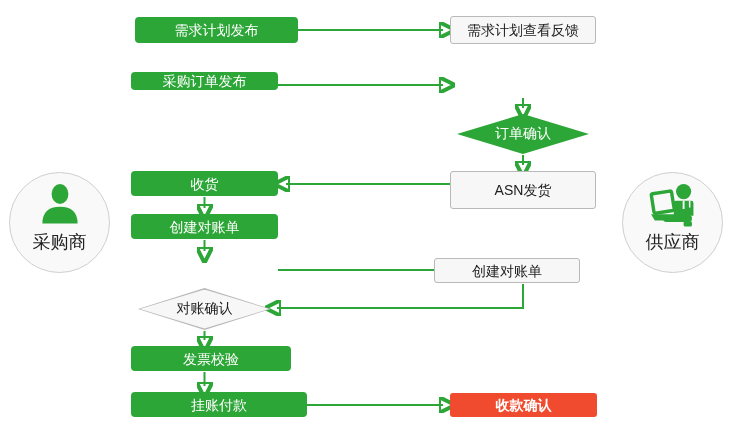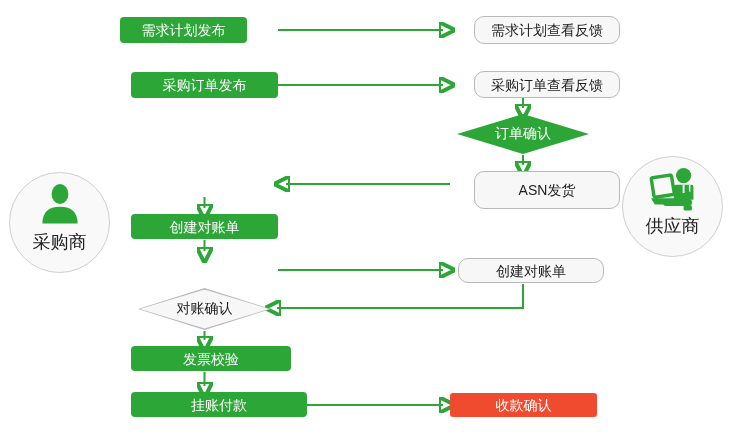--- a/index.html
+++ b/index.html
@@ -13,22 +13,22 @@
   body{font-family:"Liberation Sans", sans-serif;}
   .canvas{position:relative;width:731px;height:436px;background:#fff;overflow:hidden;}
   .wires{position:absolute;left:0;top:0;width:731px;height:436px;pointer-events:none;}
   .wires path{stroke:var(--green);stroke-width:2;fill:none;}
   .arrowhead{fill:var(--green);}
 
   .node{position:absolute;display:flex;align-items:center;justify-content:center;
         font-size:14px;line-height:1;white-space:nowrap;}
   .green{background:var(--green);color:var(--text-light);border-radius:4px;}
   .plain{background:var(--plain-fill);border:1px solid var(--plain-border);
-         color:var(--text-dark);border-radius:10px;margin-left:24px;}
-  .red{background:var(--red);color:var(--text-light);border-radius:3px;}
+         color:var(--text-dark);border-radius:3px;}
+  .red{background:var(--red);color:var(--text-light);border-radius:3px;font-weight:bold;}
 
   .diamond{position:absolute;display:flex;align-items:center;justify-content:center;font-size:14px;}
   .diamond,.diamond-fill{clip-path:polygon(50% 0,100% 50%,50% 100%,0 50%);}
   .diamond.green-diamond{background:var(--green);color:var(--text-light);}
   .diamond.plain-diamond{background:var(--plain-border);color:var(--text-dark);}
   .diamond-fill{position:absolute;left:2px;top:1.5px;right:2px;bottom:1.5px;background:var(--plain-fill);}
   .diamond-label{position:relative;z-index:1;}
 
   .actor{position:absolute;width:101px;height:101px;border-radius:50%;
          background:var(--circle-fill);border:1px solid var(--circle-border);
@@ -69,48 +69,48 @@
   <div class="actor" style="left:9px;top:172px;">
     <span class="icon">
       <svg viewBox="0 0 60 60" aria-hidden="true">
         <ellipse class="ic-green" cx="30" cy="15" rx="10.5" ry="12.5"></ellipse>
         <path class="ic-green" d="M8 52 Q8 31 30 31 Q52 31 52 52 Z"></path>
       </svg>
     </span>
     <span class="actor-label">采购商</span>
   </div>
 
-  <div class="actor" style="left:622px;top:156px;">
+  <div class="actor" style="left:622px;top:172px;">
     <span class="icon">
       <svg viewBox="0 0 66 60" aria-hidden="true">
         <circle class="ic-green" cx="47" cy="11" r="10"></circle>
         <path class="ic-green" d="M37 23 h20 q3 0 3 3 v17 h-26 v-17 q0-3 3-3 z"></path>
         <path d="M47 23 v11" stroke="#f9f9f9" stroke-width="2.5" fill="none"></path>
         <path d="M55 23 v9" stroke="#f9f9f9" stroke-width="2" fill="none"></path>
         <rect class="ic-green" x="20" y="42" width="38" height="9" rx="4"></rect>
         <rect class="ic-green" x="47" y="50" width="11" height="7" rx="2"></rect>
         <rect class="ic-stroke ic-bg" x="6" y="12" width="27" height="26" rx="2" fill="#f9f9f9" transform="rotate(-9 19 25)"></rect>
         <path class="ic-green" d="M4 41 h31 l5 8 H9 z"></path>
       </svg>
     </span>
     <span class="actor-label">供应商</span>
   </div>
 
-  <div class="node green" style="left:120px;top:17px;width:127px;height:26px">需求计划发布</div>
-  <div class="node green" style="left:131px;top:72px;width:147px;height:26px">采购订单发布</div>
+  <div class="node green" style="left:135px;top:17px;width:163px;height:26px">需求计划发布</div>
+  <div class="node green" style="left:131px;top:72px;width:147px;height:18px">采购订单发布</div>
+  <div class="node green" style="left:131px;top:171px;width:147px;height:25px">收货</div>
   <div class="node green" style="left:131px;top:214px;width:147px;height:25px">创建对账单</div>
   <div class="diamond plain-diamond" style="left:138px;top:288px;width:133px;height:42px">
     <div class="diamond-fill"></div>
     <span class="diamond-label">对账确认</span>
   </div>
   <div class="node green" style="left:131px;top:346px;width:160px;height:25px">发票校验</div>
   <div class="node green" style="left:131px;top:392px;width:176px;height:25px">挂账付款</div>
 
   <div class="node plain" style="left:450px;top:16px;width:146px;height:28px">需求计划查看反馈</div>
-  <div class="node plain" style="left:450px;top:71px;width:146px;height:27px">采购订单查看反馈</div>
   <div class="diamond green-diamond" style="left:457px;top:114px;width:132px;height:40px">
     <span class="diamond-label">订单确认</span>
   </div>
   <div class="node plain" style="left:450px;top:171px;width:146px;height:38px">ASN发货</div>
   <div class="node plain" style="left:434px;top:258px;width:146px;height:25px">创建对账单</div>
   <div class="node red" style="left:450px;top:393px;width:147px;height:24px">收款确认</div>
 
 </div>
 
 </body></html>

